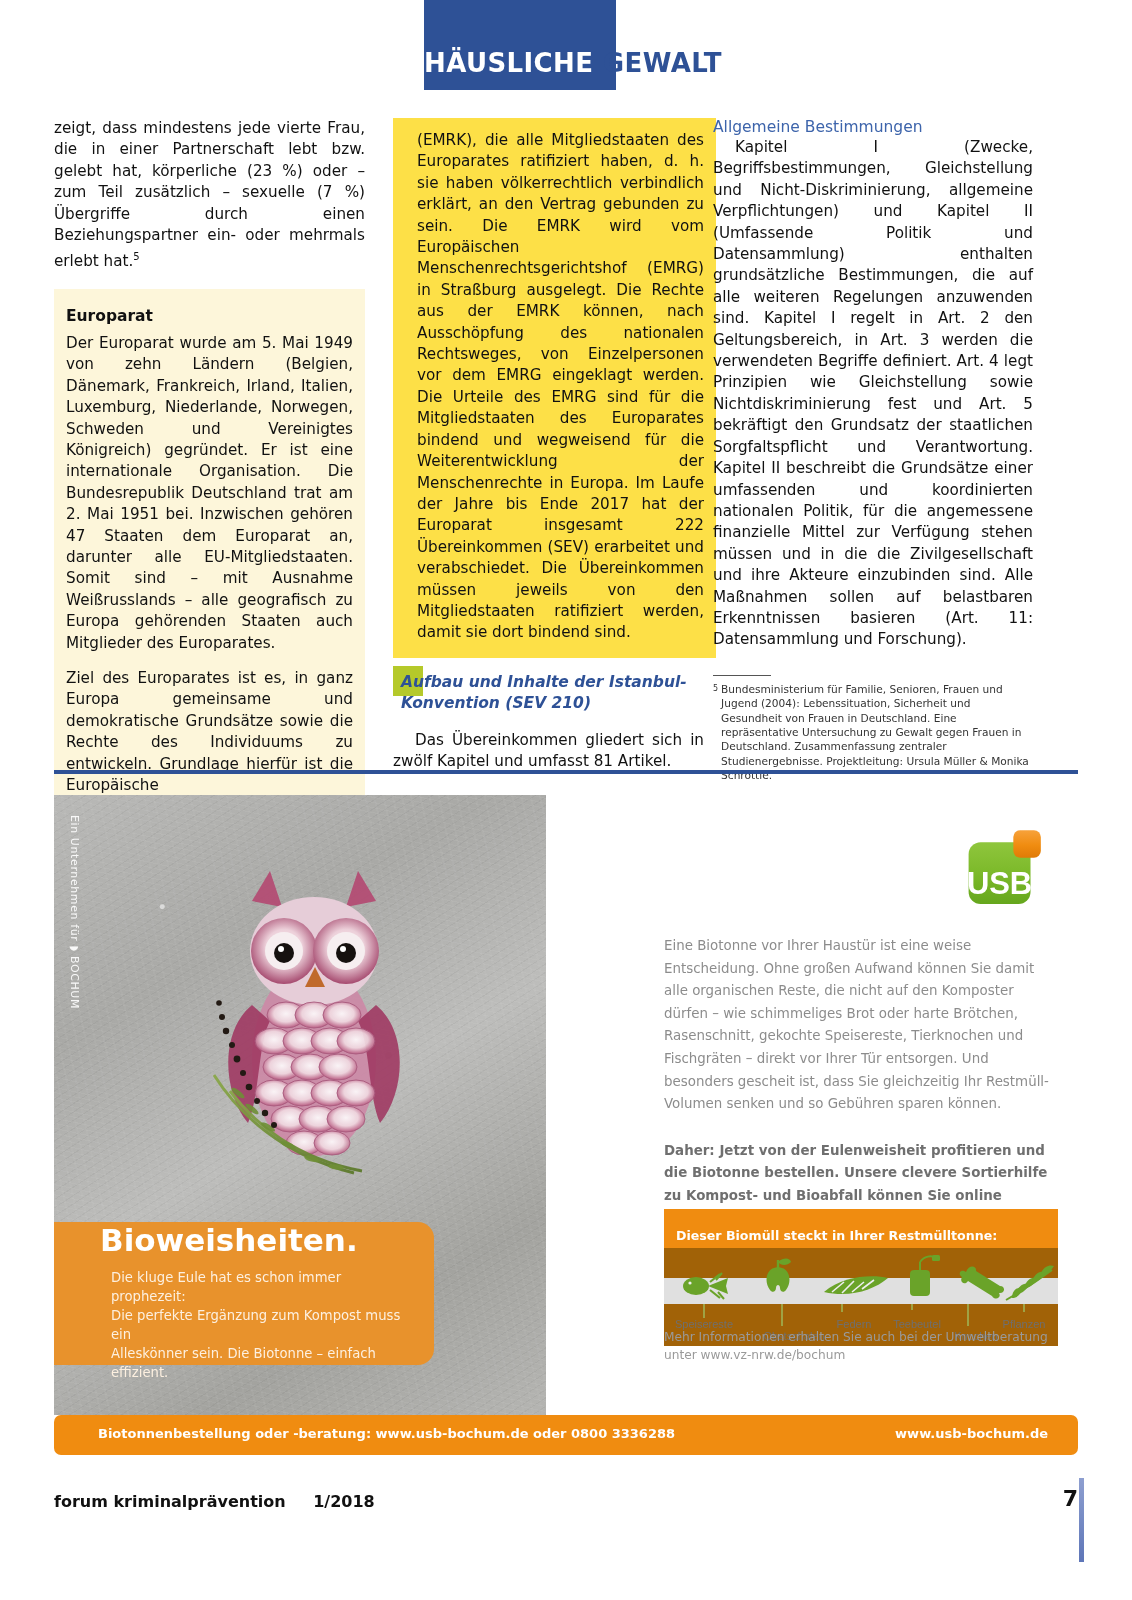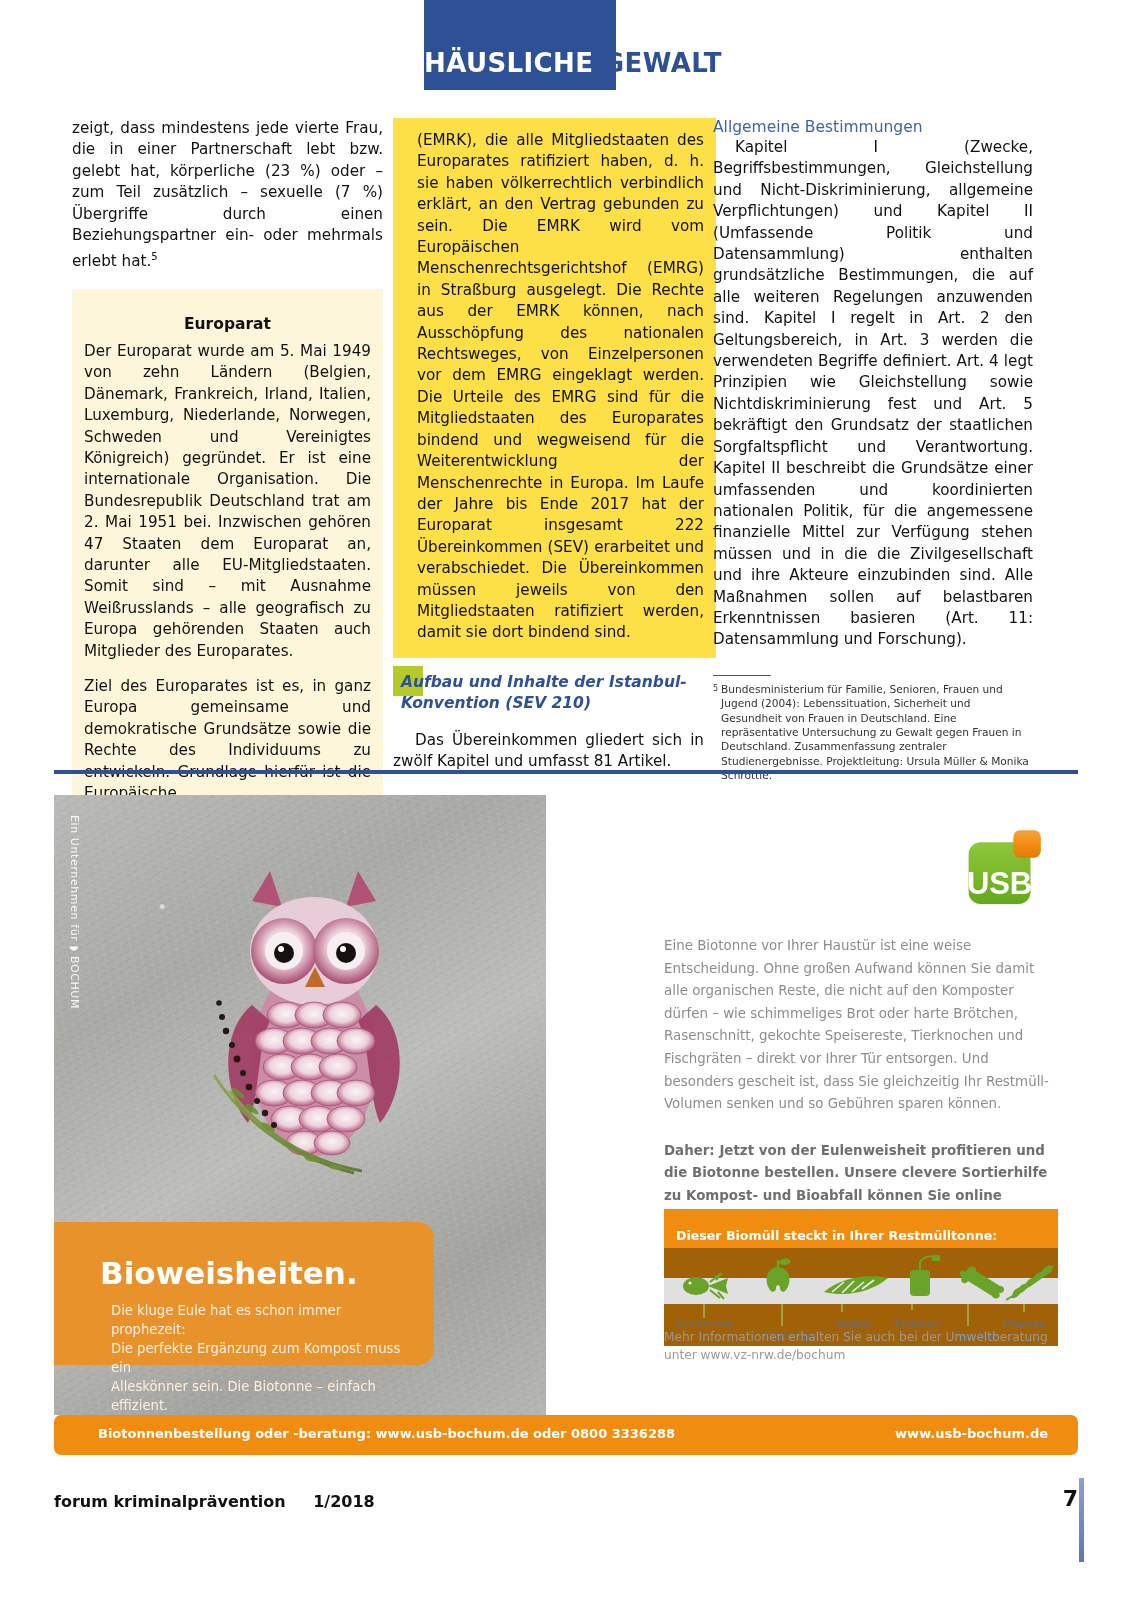--- a/index.html
+++ b/index.html
@@ -17,37 +17,37 @@
   .hdr-title{
     position:absolute;left:424px;top:46px;width:640px;height:34px;
     font-size:26px;font-weight:bold;letter-spacing:.4px;line-height:34px;
     white-space:nowrap;
   }
   .hdr-title .w1{color:#ffffff;}
   .hdr-title .w2{color:#2e5196;}
 
   
   .col{position:absolute;top:118px;width:311px;}
-  .col1{left:72px;}
+  .col1{left:54px;}
   .col2{left:393px;}
   .col3{left:713px;}
 
   .body-txt{
     font-size:15.2px;line-height:21.4px;color:#111;
     text-align:justify;hyphens:none;
   }
   .body-txt p{margin:0;}
   .body-txt p + p{margin-top:14px;}
   sup{font-size:10px;vertical-align:super;}
 
   .boxed{
     background:#fdf6da;padding:10px 12px 14px 12px;margin-top:16px;
   }
   .box-h{
-    font-size:15.5px;font-weight:bold;color:#111;margin:16px 0 8px 0;text-align:center;
+    font-size:15.5px;font-weight:bold;color:#111;margin:8px 0 8px 0;
   }
   .box-cont{
     position:absolute;left:393px;top:118px;width:287px;
     background:#fde047;padding:12px 12px 14px 24px;
   }
 
   
   .sec-wrap{position:relative;margin-top:28px;font-style:italic;}
   .green-sq{
     position:absolute;left:0;top:-6px;width:30px;height:30px;background:#b5c92a;
@@ -102,21 +102,21 @@
   }
 
   
   .owl{position:absolute;left:150px;top:60px;width:220px;height:350px;}
   .owl svg{width:100%;height:100%;display:block;}
 
   
   .ad-caption{
     position:absolute;left:0;top:427px;width:380px;height:143px;
     background:#e8922c;border-top-right-radius:16px;border-bottom-right-radius:16px;
-    padding:34px 22px 0 46px;box-sizing:border-box;
+    padding:1px 22px 0 46px;box-sizing:border-box;
   }
   .ad-caption h2{
     margin:0 0 10px 0;color:#ffffff;font-size:31px;font-weight:bold;line-height:34px;
   }
   .ad-caption p{
     margin:11px;color:#fdf0e0;font-size:13.2px;line-height:19px;
   }
 
   
   .ad-right{position:absolute;left:556px;top:0;width:468px;height:620px;}

